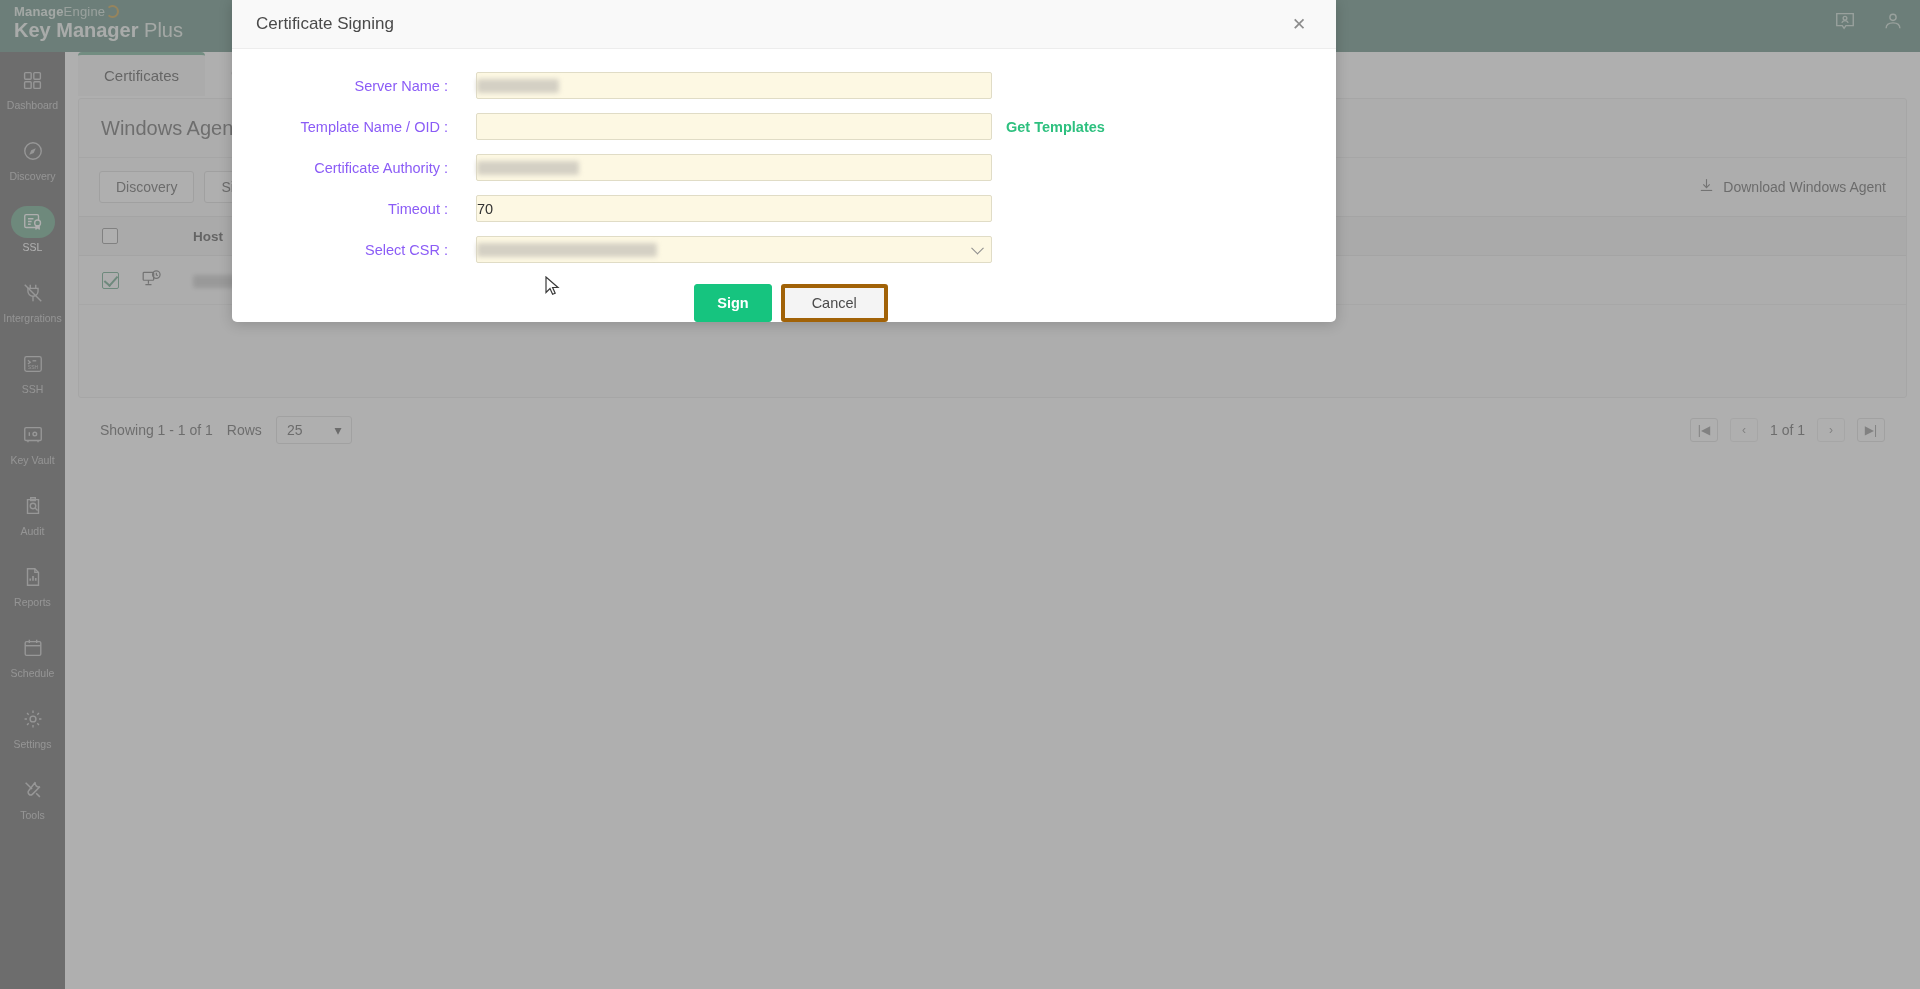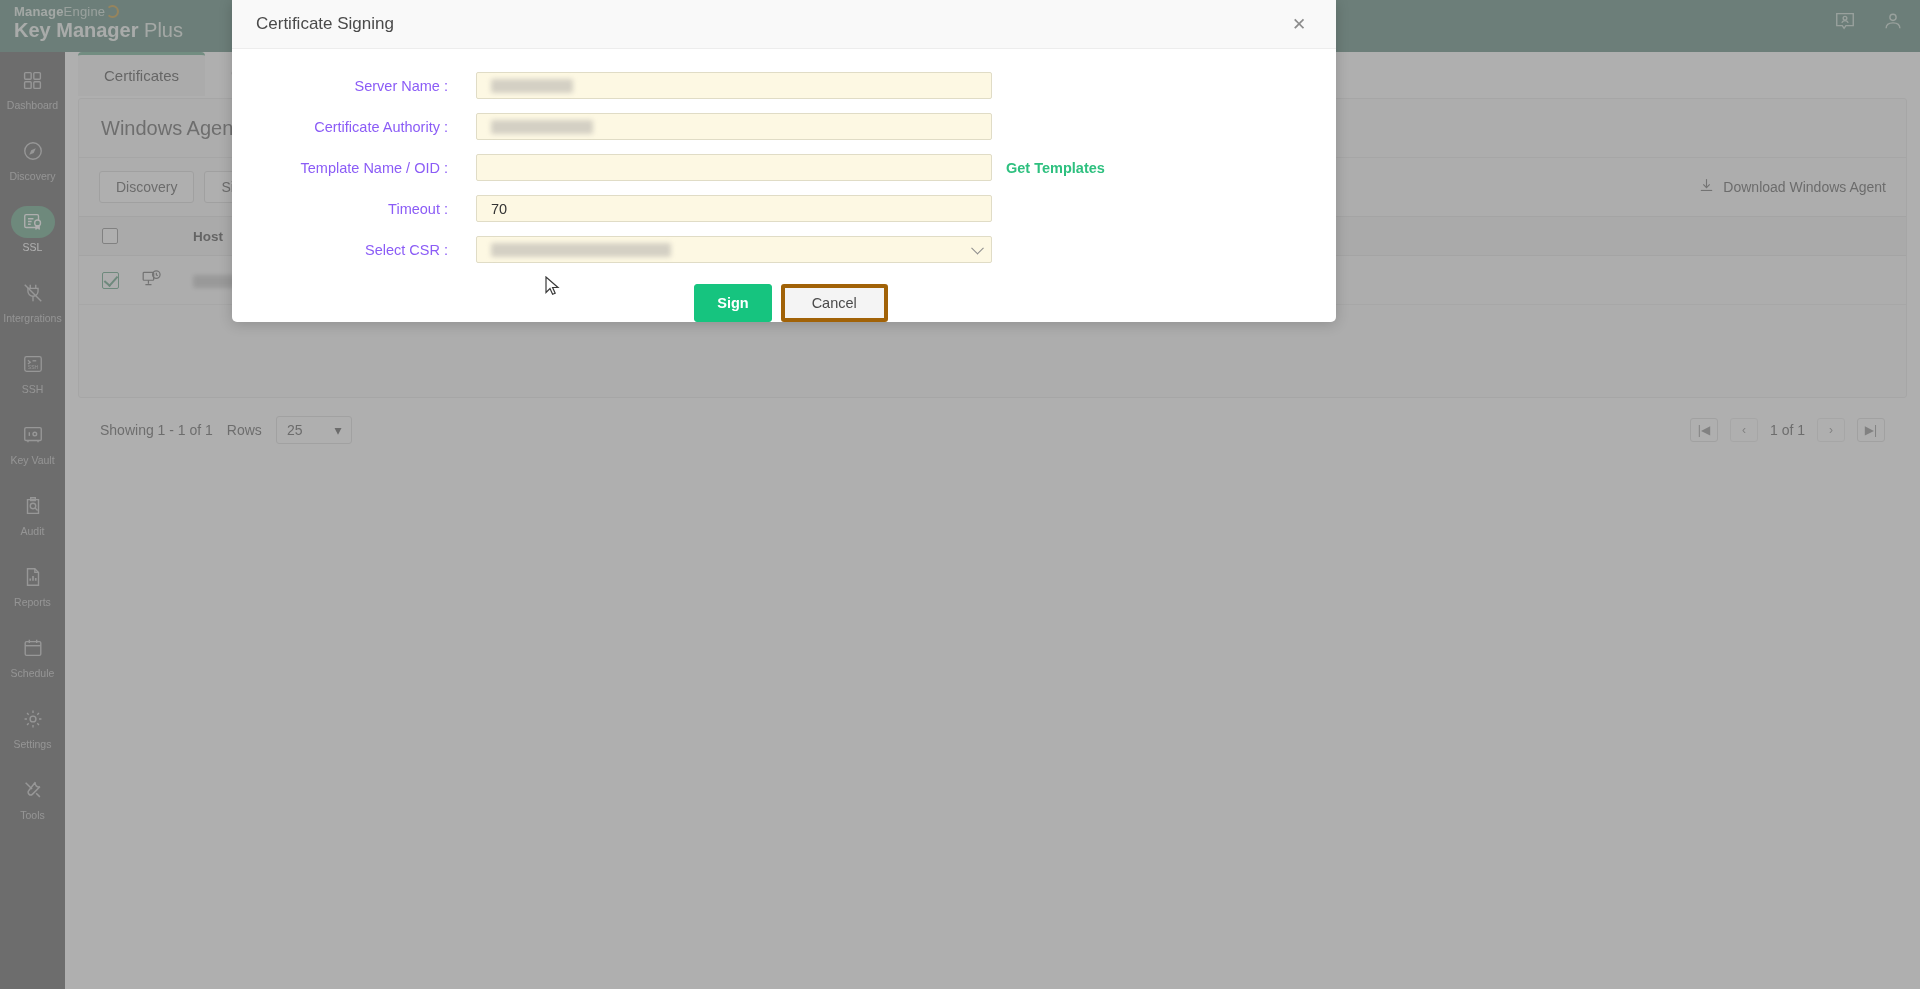--- a/index.html
+++ b/index.html
@@ -130,21 +130,21 @@
 
   .modal-body { padding: 23px 0 0; }
   .frow { display: flex; align-items: center; margin-bottom: 14px; }
   .flabel {
     width: 244px; text-align: right; padding-right: 28px;
     font-size: 14.5px; color: #8b5cf6;
   }
   .finput {
     width: 516px; height: 27px; background: #fdf8e3; border: 1px solid #e0dcc6;
     border-radius: 2px; position: relative; display: flex; align-items: center;
-    padding: 0 14px; font-size: 14.5px; color: #333;
+    padding: 0 0; font-size: 14.5px; color: #333;
   }
   .finput.select { padding-right: 26px; }
   .chev {
     position: absolute; right: 9px; top: 50%; width: 9px; height: 9px;
     border: solid #8d8d8d; border-width: 0 1.6px 1.6px 0;
     transform: translateY(-70%) rotate(45deg);
   }
   .val-redact { height: 14px; background: #d4d0c4; border-radius: 2px; filter: blur(2.6px); }
   .get-templates { margin-left: 14px; font-size: 14.5px; color: #2ec07f; font-weight: bold; }
 
@@ -408,30 +408,30 @@
   <div class="modal-body">
 
     <div class="frow">
       <div class="flabel">Server Name :</div>
       <div class="finput">
         <span class="val-redact" style="width:82px"></span>
       </div>
     </div>
 
     <div class="frow">
+      <div class="flabel">Template Name / OID :</div>
+      <div class="finput"></div>
+      <div class="get-templates">Get Templates</div>
+    </div>
+
+    <div class="frow">
       <div class="flabel">Certificate Authority :</div>
       <div class="finput">
         <span class="val-redact" style="width:102px"></span>
       </div>
-    </div>
-
-    <div class="frow">
-      <div class="flabel">Template Name / OID :</div>
-      <div class="finput"></div>
-      <div class="get-templates">Get Templates</div>
     </div>
 
     <div class="frow">
       <div class="flabel">Timeout :</div>
       <div class="finput">70</div>
     </div>
 
     <div class="frow">
       <div class="flabel">Select CSR :</div>
       <div class="finput select">

